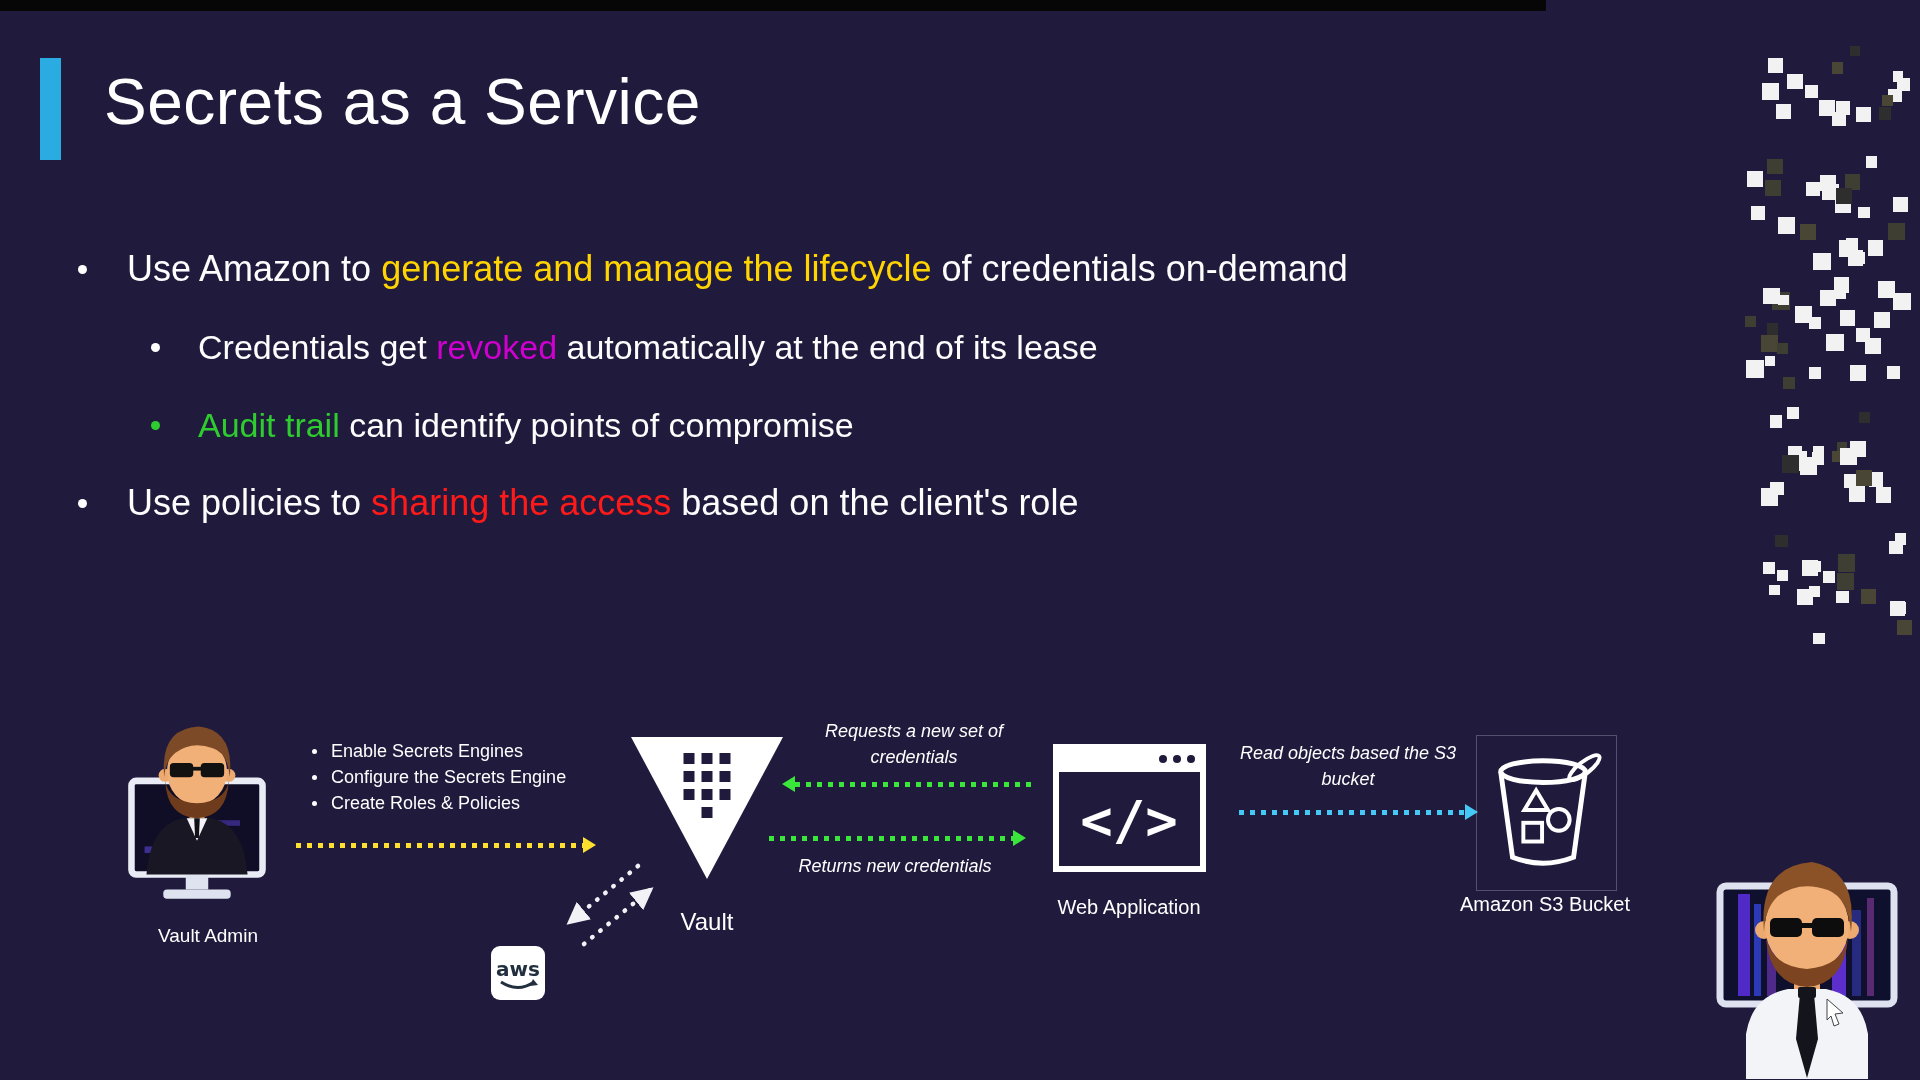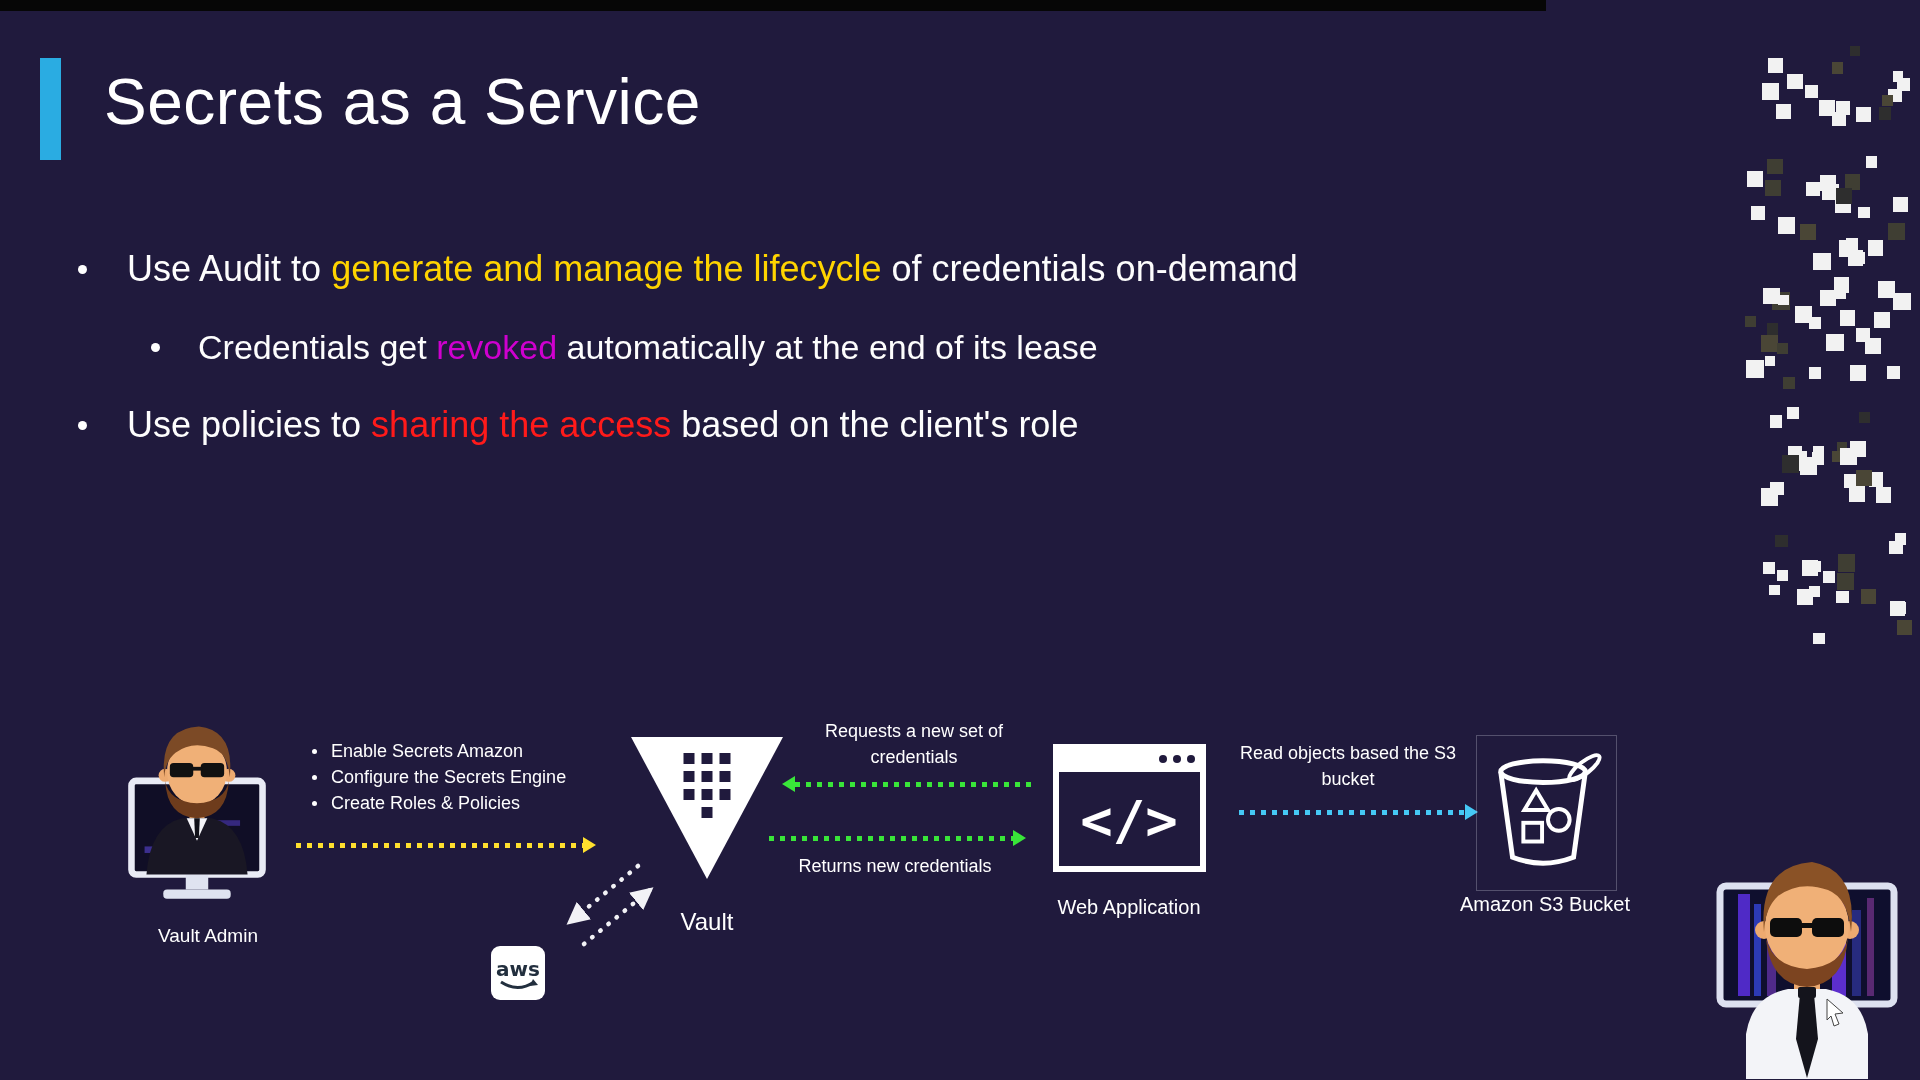--- a/index.html
+++ b/index.html
@@ -22,21 +22,21 @@
   .bullets{ position:absolute; left:78px; top:246px; width:1560px; }
   .bullet-line{ display:flex; align-items:flex-start; margin-bottom:32px; font-size:36px; line-height:46px; color:#fdfdfd; }
   .bullet-line .marker{ flex:0 0 auto; width:9px; height:9px; border-radius:50%; background:#fff; margin:19px 40px 0 0; }
   .bullet-line.lvl2{ margin-left:73px; font-size:34px; }
   .bullet-line.lvl2 .marker{ margin-right:38px; }
 
   .mosaic{ position:absolute; inset:0; pointer-events:none; }
 
   
   .node-label{ position:absolute; color:#fff; font-size:19px; text-align:center; }
-  .edge-label{ position:absolute; color:#fff; font-size:18px; line-height:26px; text-align:center; }
+  .edge-label{ position:absolute; color:#fff; font-size:18px; line-height:26px; text-align:center;font-style:italic; }
 
   .admin-tasks{ position:absolute; left:312px; top:738px; font-size:18px; line-height:26px; color:#fff; }
   .task-row{ display:flex; align-items:center; }
   .task-row .dot{ flex:0 0 auto; width:5px; height:5px; border-radius:50%; background:#fff; margin-right:14px; }
 
   .arrow{ position:absolute; display:flex; align-items:center; height:16px; }
   .arrow .line{ flex:1; height:5px;
     background-image:repeating-linear-gradient(90deg, currentColor 0 5px, transparent 5px 11px); }
   .arrow .head-r{ width:0; height:0; border-top:8px solid transparent; border-bottom:8px solid transparent; border-left:13px solid currentColor; }
   .arrow .head-l{ width:0; height:0; border-top:8px solid transparent; border-bottom:8px solid transparent; border-right:13px solid currentColor; }
@@ -49,25 +49,29 @@
 <div class="stage">
 
   <div class="top-strip"></div>
 
   <div class="title-accent"></div>
   <h1 class="title">Secrets as a Service</h1>
 
   <div class="bullets">
       <div class="bullet-line lvl1">
         <span class="marker" style="background: rgb(255, 255, 255);"></span>
-        <span><span>Use Audit to </span><span style="color: rgb(255, 212, 0);">generate and manage the lifecycle</span><span> of credentials on-demand</span></span>
+        <span><span>Use Amazon to </span><span style="color: rgb(255, 212, 0);">generate and manage the lifecycle</span><span> of credentials on-demand</span></span>
       </div>
       <div class="bullet-line lvl2">
         <span class="marker" style="background: rgb(255, 255, 255);"></span>
         <span><span>Credentials get </span><span style="color: rgb(207, 0, 207);">revoked</span><span> automatically at the end of its lease</span></span>
+      </div>
+      <div class="bullet-line lvl2">
+        <span class="marker" style="background: rgb(46, 204, 46);"></span>
+        <span><span style="color: rgb(46, 204, 46);">Audit trail</span><span> can identify points of compromise</span></span>
       </div>
       <div class="bullet-line lvl1">
         <span class="marker" style="background: rgb(255, 255, 255);"></span>
         <span><span>Use policies to </span><span style="color: rgb(255, 26, 26);">sharing the access</span><span> based on the client's role</span></span>
       </div>
     </div>
 
   <div class="mosaic">
       <div style="position: absolute; left: 1765.2px; top: 179.941px; width: 15.953px; height: 15.953px; background: rgb(63, 62, 51);"></div>
       <div style="position: absolute; left: 1813.38px; top: 252.677px; width: 17.6382px; height: 17.6382px; background: rgb(242, 242, 242);"></div>
@@ -194,21 +198,21 @@
     <rect x="51" y="61" width="25" height="15" rx="4" fill="#111111"></rect>
     <rect x="84" y="61" width="25" height="15" rx="4" fill="#111111"></rect>
     <rect x="74" y="65" width="12" height="4" fill="#111111"></rect>
     <path d="M46,80 Q48,118 80,120 Q112,118 114,80 Q110,102 80,104 Q50,102 46,80 Z" fill="#6e3c1c"></path>
   </svg>
   <div class="node-label" style="left:118px;top:925px;width:180px">Vault Admin</div>
 
   <div class="admin-tasks">
       <div class="task-row">
         <span class="dot"></span>
-        <span>Enable Secrets Amazon</span>
+        <span>Enable Secrets Engines</span>
       </div>
       <div class="task-row">
         <span class="dot"></span>
         <span>Configure the Secrets Engine</span>
       </div>
       <div class="task-row">
         <span class="dot"></span>
         <span>Create Roles &amp; Policies</span>
       </div>
     </div>

